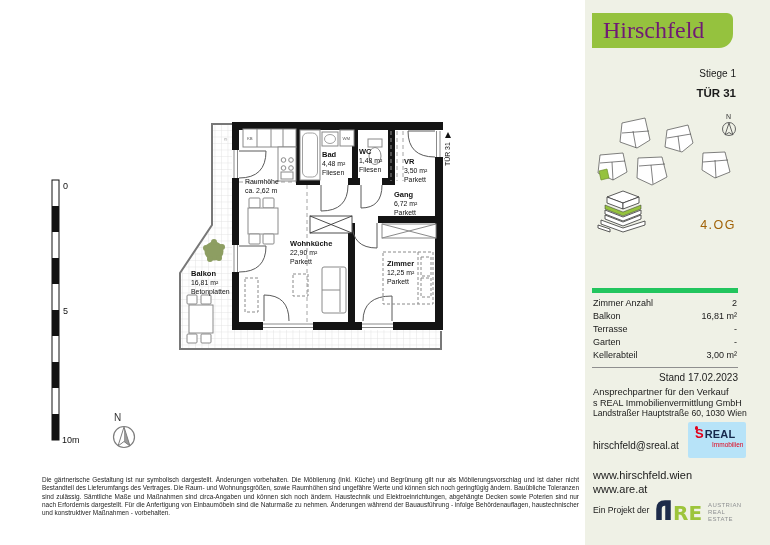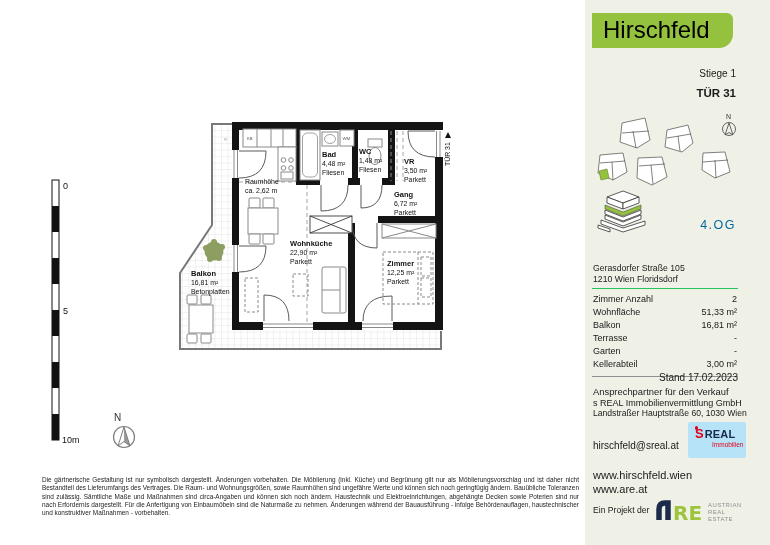--- a/index.html
+++ b/index.html
@@ -2,28 +2,28 @@
 <html><head>
 <meta charset="utf-8">
 <style>
   html,body{margin:0;padding:0}
   body{width:770px;height:545px;position:relative;background:#fff;overflow:hidden;
        font-family:"Liberation Sans",sans-serif;color:#1a1a1a}
 
   
   .sidebar{position:absolute;left:585px;top:0;width:185px;height:545px;background:#eff1e6}
   .logo{position:absolute;left:7px;top:13px;width:141px;height:35px;background:#95c23e;
-        border-radius:0 6px 14px 0;color:#000000;font-family:Liberation Sans, sans-serif;
+        border-radius:0 6px 14px 0;color:#701a75;font-family:Liberation Serif, serif;
         font-size:24px;line-height:34px;padding-left:11px;box-sizing:border-box;white-space:nowrap}
   .stiege{position:absolute;right:34px;top:68px;font-size:10px}
   .tuer{position:absolute;right:34px;top:87px;font-size:11.5px;font-weight:700}
-  .og{position:absolute;right:34px;top:218px;font-size:12.5px;letter-spacing:1.5px;color:#0369a1}
+  .og{position:absolute;right:34px;top:218px;font-size:12.5px;letter-spacing:1.5px;color:#a16207}
   .naturnah{position:absolute;left:8px;top:247px;font-size:12.5px;letter-spacing:2.4px;white-space:nowrap}
   .addr{position:absolute;left:8px;top:263px;font-size:8.7px;line-height:10.5px}
-  .facts{position:absolute;left:7px;right:32px;top:288px;border-top:1px solid #22c55e}
+  .facts{position:absolute;left:7px;right:32px;top:288px;border-top:5px solid #22c55e}
   .facts .rows{padding:5px 1px 4px 1px}
   .fact-row{display:flex;justify-content:space-between;font-size:9px;height:13px;align-items:baseline}
   .facts .bottom{border-top:1px solid #8f8f8f}
   .stand{position:absolute;right:32px;top:372px;font-size:10px}
   .contact{position:absolute;left:8px;top:387px;line-height:10.5px}
   .contact .c1{font-size:9.4px;font-weight:400}
   .contact .c2{font-size:9px}
   .contact .c3{font-size:8.6px}
   .sreal{position:absolute;left:103px;top:422px;width:58px;height:36px;background:#b7e3f8;
          border-radius:2px;box-sizing:border-box;padding:6px 0 0 7px}
@@ -53,34 +53,26 @@
 </style>
 </head>
 <body>
 
 <aside class="sidebar">
   <div class="logo">Hirschfeld</div>
   <div class="stiege">Stiege 1</div>
   <div class="tuer">TÜR 31</div>
   <div class="og">4.OG</div>
 
-  <div class="addr">
-    <div>Gerasdorfer Straße 105</div>
-    <div>1210 Wien Floridsdorf</div>
-  </div>
 
   <div class="facts">
     <div class="rows">
       <div class="fact-row">
           <span>Zimmer Anzahl</span>
           <span>2</span>
-        </div>
-      <div class="fact-row">
-          <span>Wohnfläche</span>
-          <span>51,33 m²</span>
         </div>
       <div class="fact-row">
           <span>Balkon</span>
           <span>16,81 m²</span>
         </div>
       <div class="fact-row">
           <span>Terrasse</span>
           <span>-</span>
         </div>
       <div class="fact-row">

